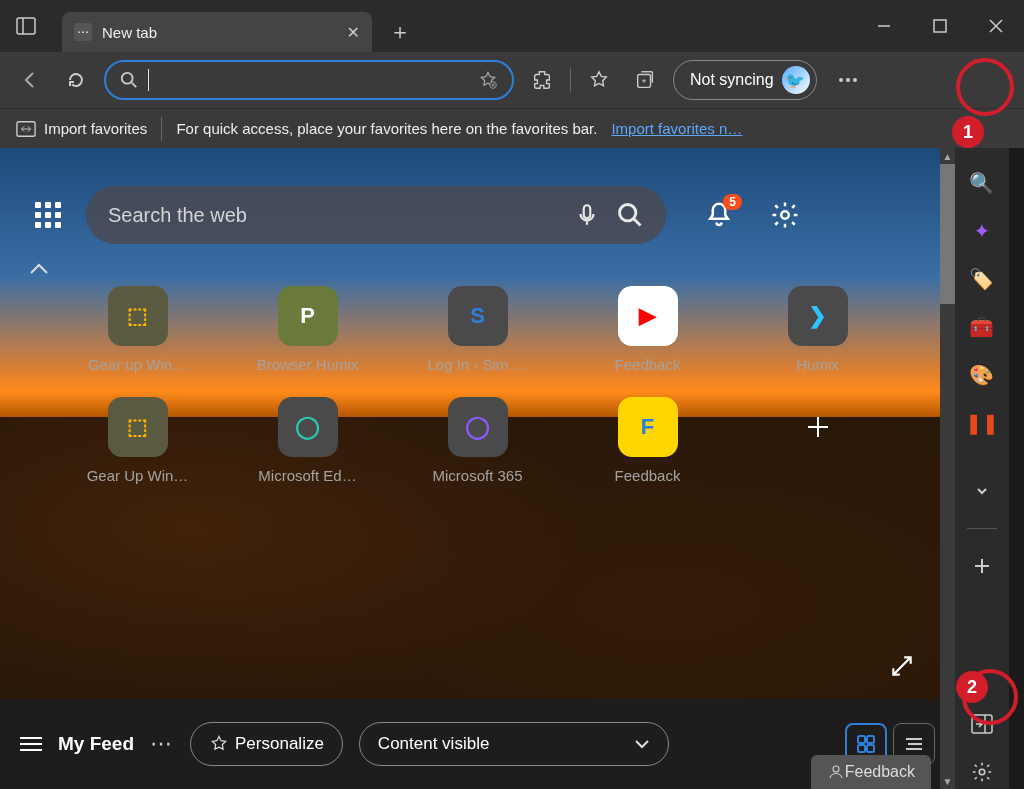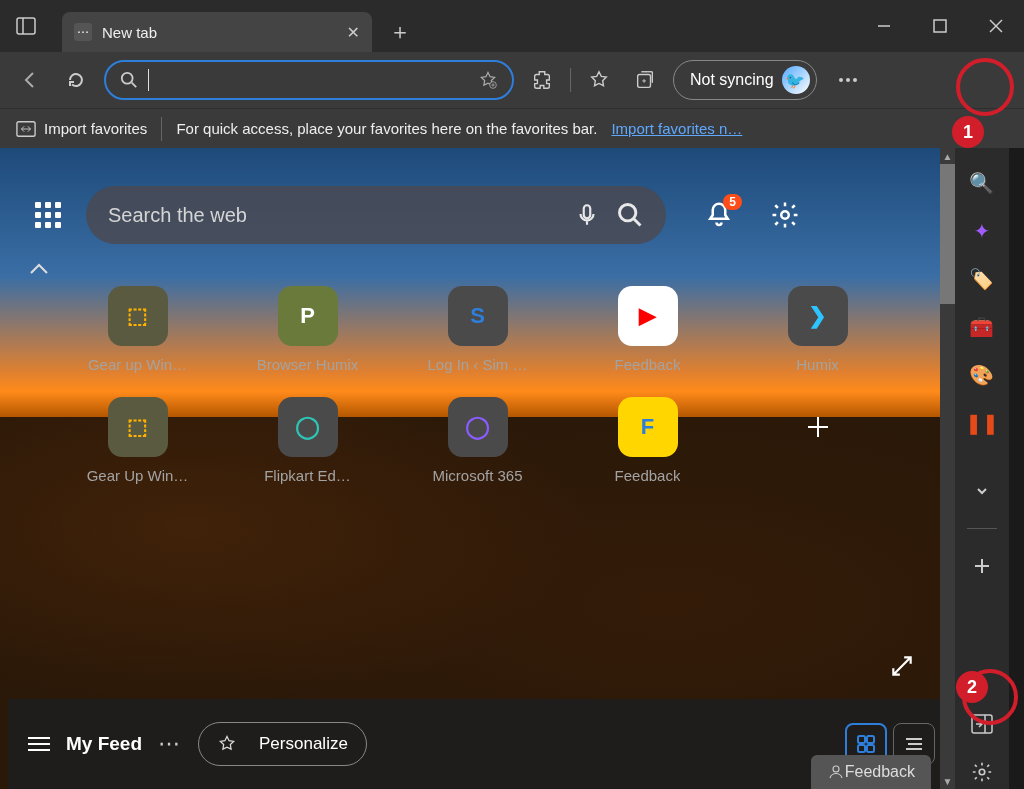--- a/index.html
+++ b/index.html
@@ -57,26 +57,26 @@
 
   .tiles { display:grid; grid-template-columns:repeat(5,150px); gap:24px 20px; justify-content:center; margin-top:10px; }
   .tile { display:flex; flex-direction:column; align-items:center; gap:10px; }
   .tile .icon { width:60px; height:60px; border-radius:14px; background:rgba(70,70,70,.85); display:flex; align-items:center; justify-content:center; }
   .tile .label { font-size:15px; color:#a3a3a3; white-space:nowrap; max-width:140px; overflow:hidden; text-overflow:ellipsis; }
   .tile.add .icon { background:transparent; }
 
   .expand-ic { position:absolute; right:40px; bottom:110px; }
 
   
-  .feedbar { position:absolute; left:8px; right:0; bottom:0; height:90px; background:rgba(30,30,30,.95); display:flex; align-items:center; gap:16px; padding:0 20px; }
+  .feedbar { position:absolute; left:0; right:0; bottom:0; height:90px; background:rgba(30,30,30,.95); display:flex; align-items:center; gap:16px; padding:0 20px; }
   .hamb { display:flex; flex-direction:column; gap:4px; }
   .hamb span { width:22px; height:2px; background:#fff; }
   .feed-title { font-size:19px; font-weight:600; }
   .feed-menu { font-size:22px; letter-spacing:2px; color:#ccc; }
-  .pill { display:flex; align-items:center; gap:22px; border:1px solid #888; border-radius:24px; height:44px; padding:0 18px; font-size:17px; }
+  .pill { display:flex; align-items:center; gap:6px; border:1px solid #888; border-radius:24px; height:44px; padding:0 18px; font-size:17px; }
   .pill .chev { margin-left:auto; }
   .pill.wide { min-width:310px; }
   .view-btns { display:flex; gap:6px; margin-left:auto; }
   .view-btn { width:42px; height:42px; border:1px solid #666; border-radius:8px; display:flex; align-items:center; justify-content:center; }
   .view-btn.active { border:2px solid #2e7edb; }
   .feedback-chip { position:absolute; right:24px; bottom:0; background:#555; border-radius:6px 6px 0 0; padding:8px 16px; display:flex; align-items:center; gap:0; font-size:16px; color:#ddd; }
 
   
   .sidebar { width:54px; background:#2b2b2b; display:flex; flex-direction:column; align-items:center; gap:14px; padding-top:18px; position:relative; }
   .sb-btn { width:34px; height:34px; display:flex; align-items:center; justify-content:center; border-radius:6px; }
@@ -290,21 +290,21 @@
           <div class="tile">
             <div class="icon" style="background:#5a5a40">
               <span style="color:#ffb300;font-size:22px;font-weight:bold;">⬚</span>
             </div>
             <span class="label">Gear Up Win…</span>
           </div>
           <div class="tile">
             <div class="icon" style="background:#4a4a4a">
               <span style="color:#2ec4b6;font-size:22px;font-weight:bold;">◯</span>
             </div>
-            <span class="label">Flipkart Ed…</span>
+            <span class="label">Microsoft Ed…</span>
           </div>
           <div class="tile">
             <div class="icon" style="background:#4a4a4a">
               <span style="color:#8a5cff;font-size:22px;font-weight:bold;">◯</span>
             </div>
             <span class="label">Microsoft 365</span>
           </div>
           <div class="tile">
             <div class="icon" style="background:#ffd600">
               <span style="color:#2e7edb;font-size:22px;font-weight:bold;">F</span>
@@ -334,20 +334,28 @@
             <span></span>
             <span></span>
           </div>
         <span class="feed-title">My Feed</span>
         <span class="feed-menu">⋯</span>
         <div class="pill">
           <svg width="20" height="20" viewBox="0 0 24 24">
               <path d="M12 3l2.5 5 5.5.8-4 3.9.9 5.5L12 15.8 7.1 18.2 8 12.7 4 8.8l5.5-.8z" fill="none" stroke="#ddd" stroke-width="1.5"></path>
             </svg>
           <span>Personalize</span>
+        </div>
+        <div class="pill wide">
+          <span>Content visible</span>
+          <span class="chev">
+              <svg width="16" height="10" viewBox="0 0 16 10">
+                <path d="M2 2l6 6 6-6" fill="none" stroke="#ddd" stroke-width="2"></path>
+              </svg>
+            </span>
         </div>
         <div class="view-btns">
           <div class="view-btn active">
             <svg width="20" height="20" viewBox="0 0 20 20">
                 <rect x="2" y="2" width="7" height="7" rx="1.5" fill="none" stroke="#2e7edb" stroke-width="2"></rect>
                 <rect x="11" y="2" width="7" height="7" rx="1.5" fill="none" stroke="#2e7edb" stroke-width="2"></rect>
                 <rect x="2" y="11" width="7" height="7" rx="1.5" fill="none" stroke="#2e7edb" stroke-width="2"></rect>
                 <rect x="11" y="11" width="7" height="7" rx="1.5" fill="none" stroke="#2e7edb" stroke-width="2"></rect>
               </svg>
           </div>

